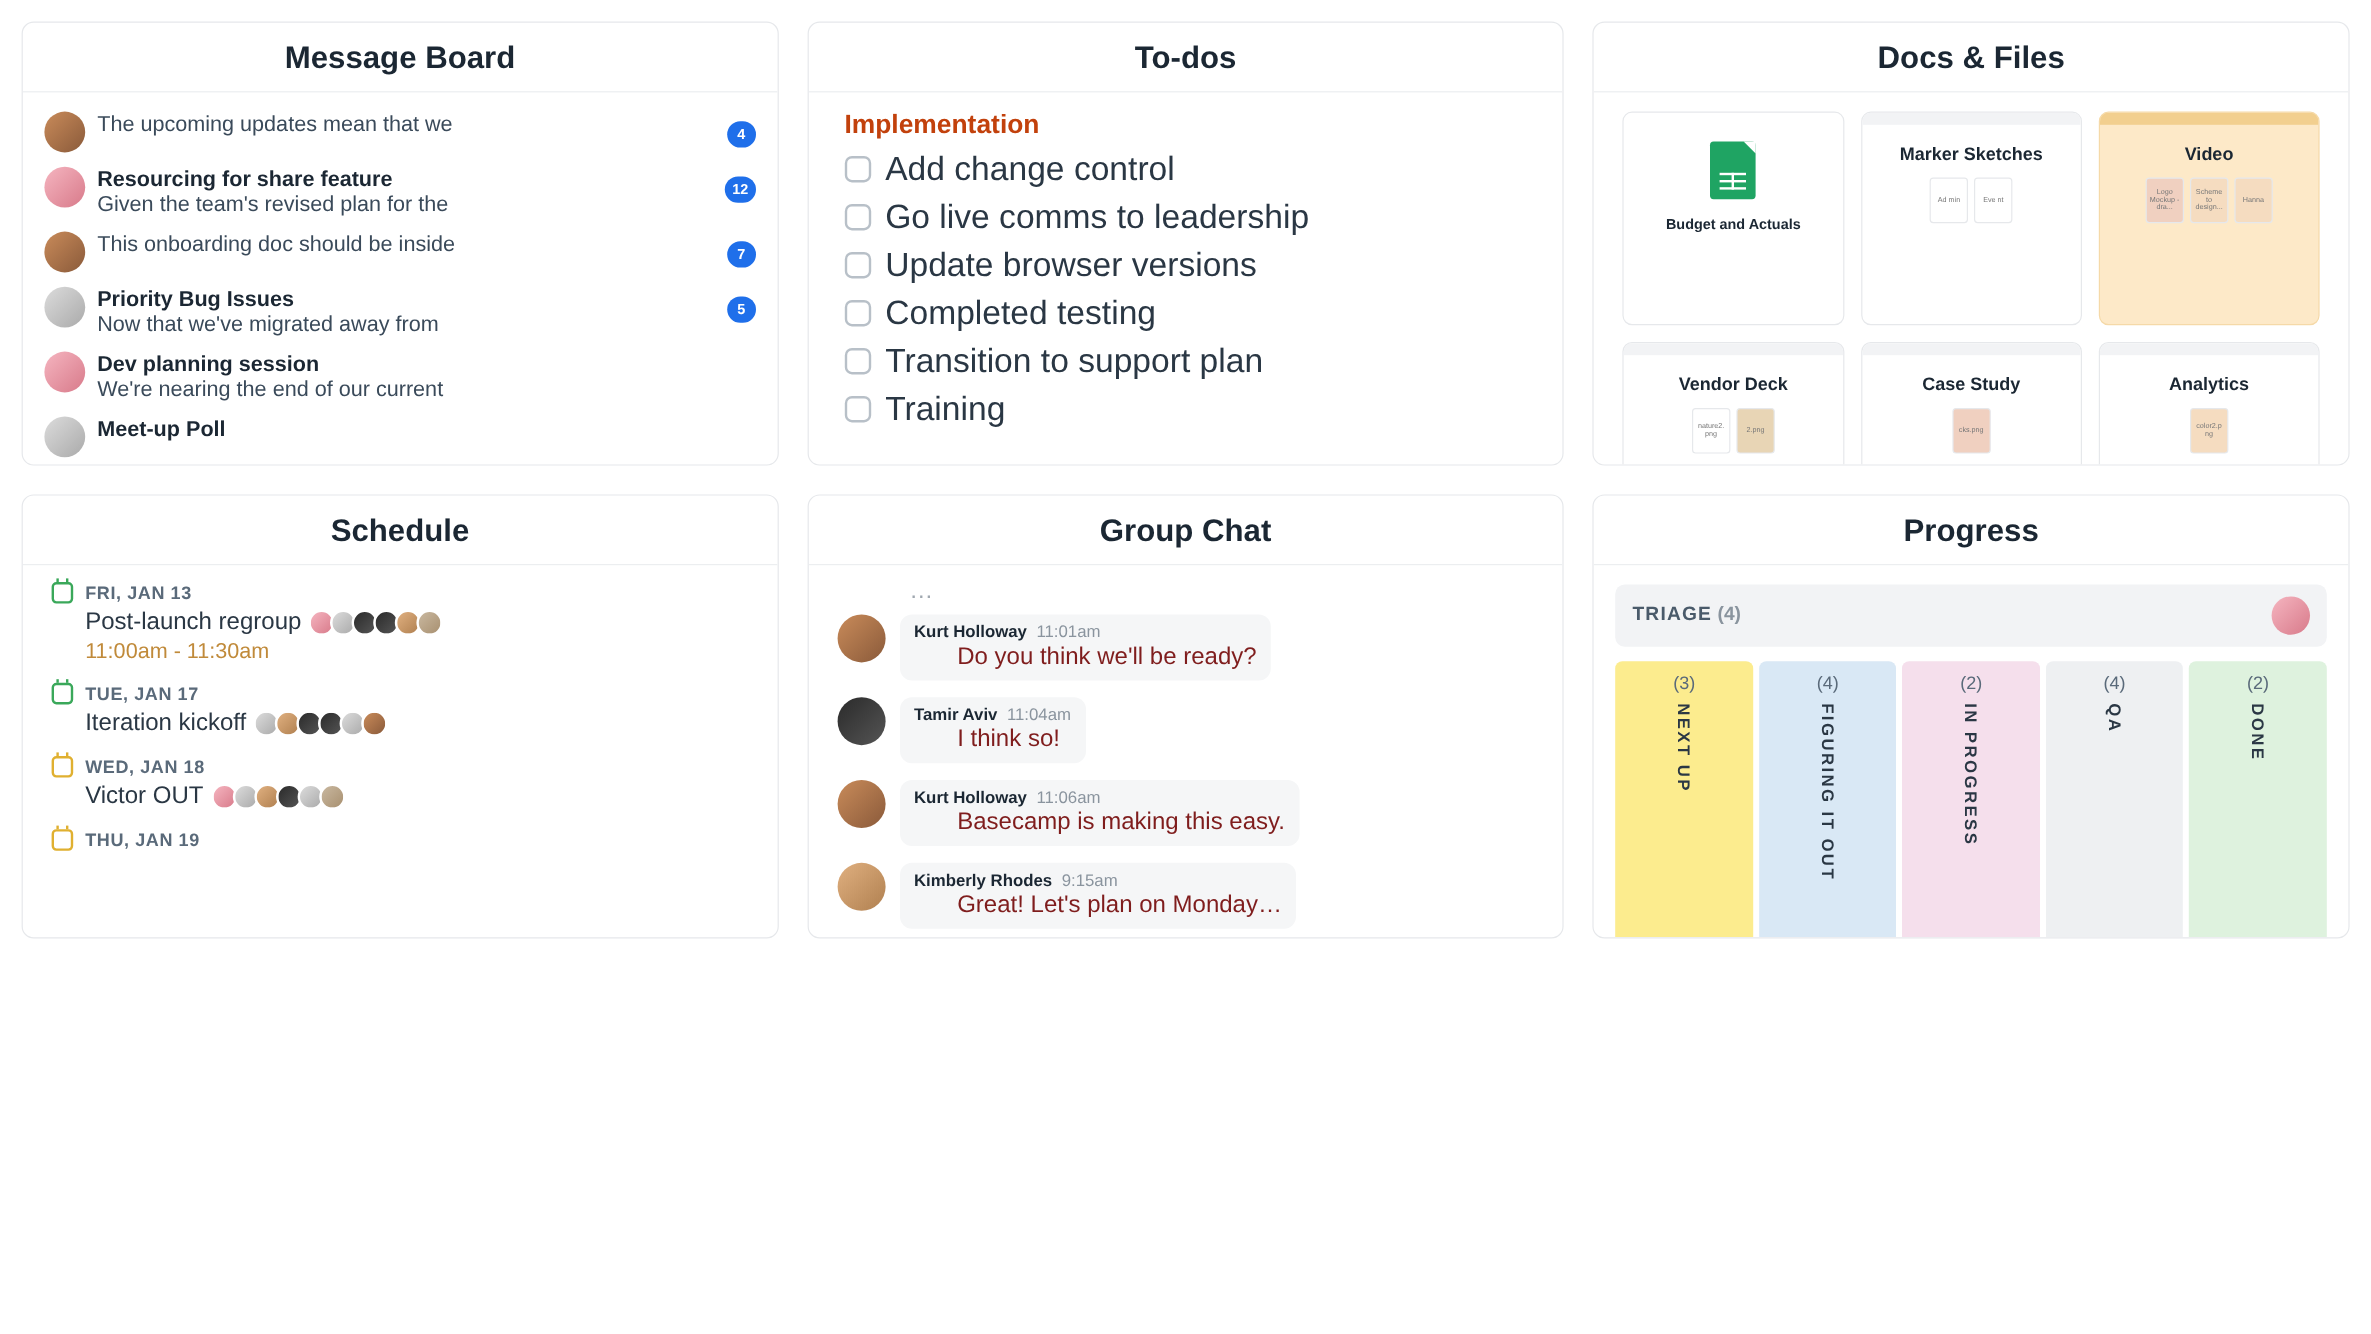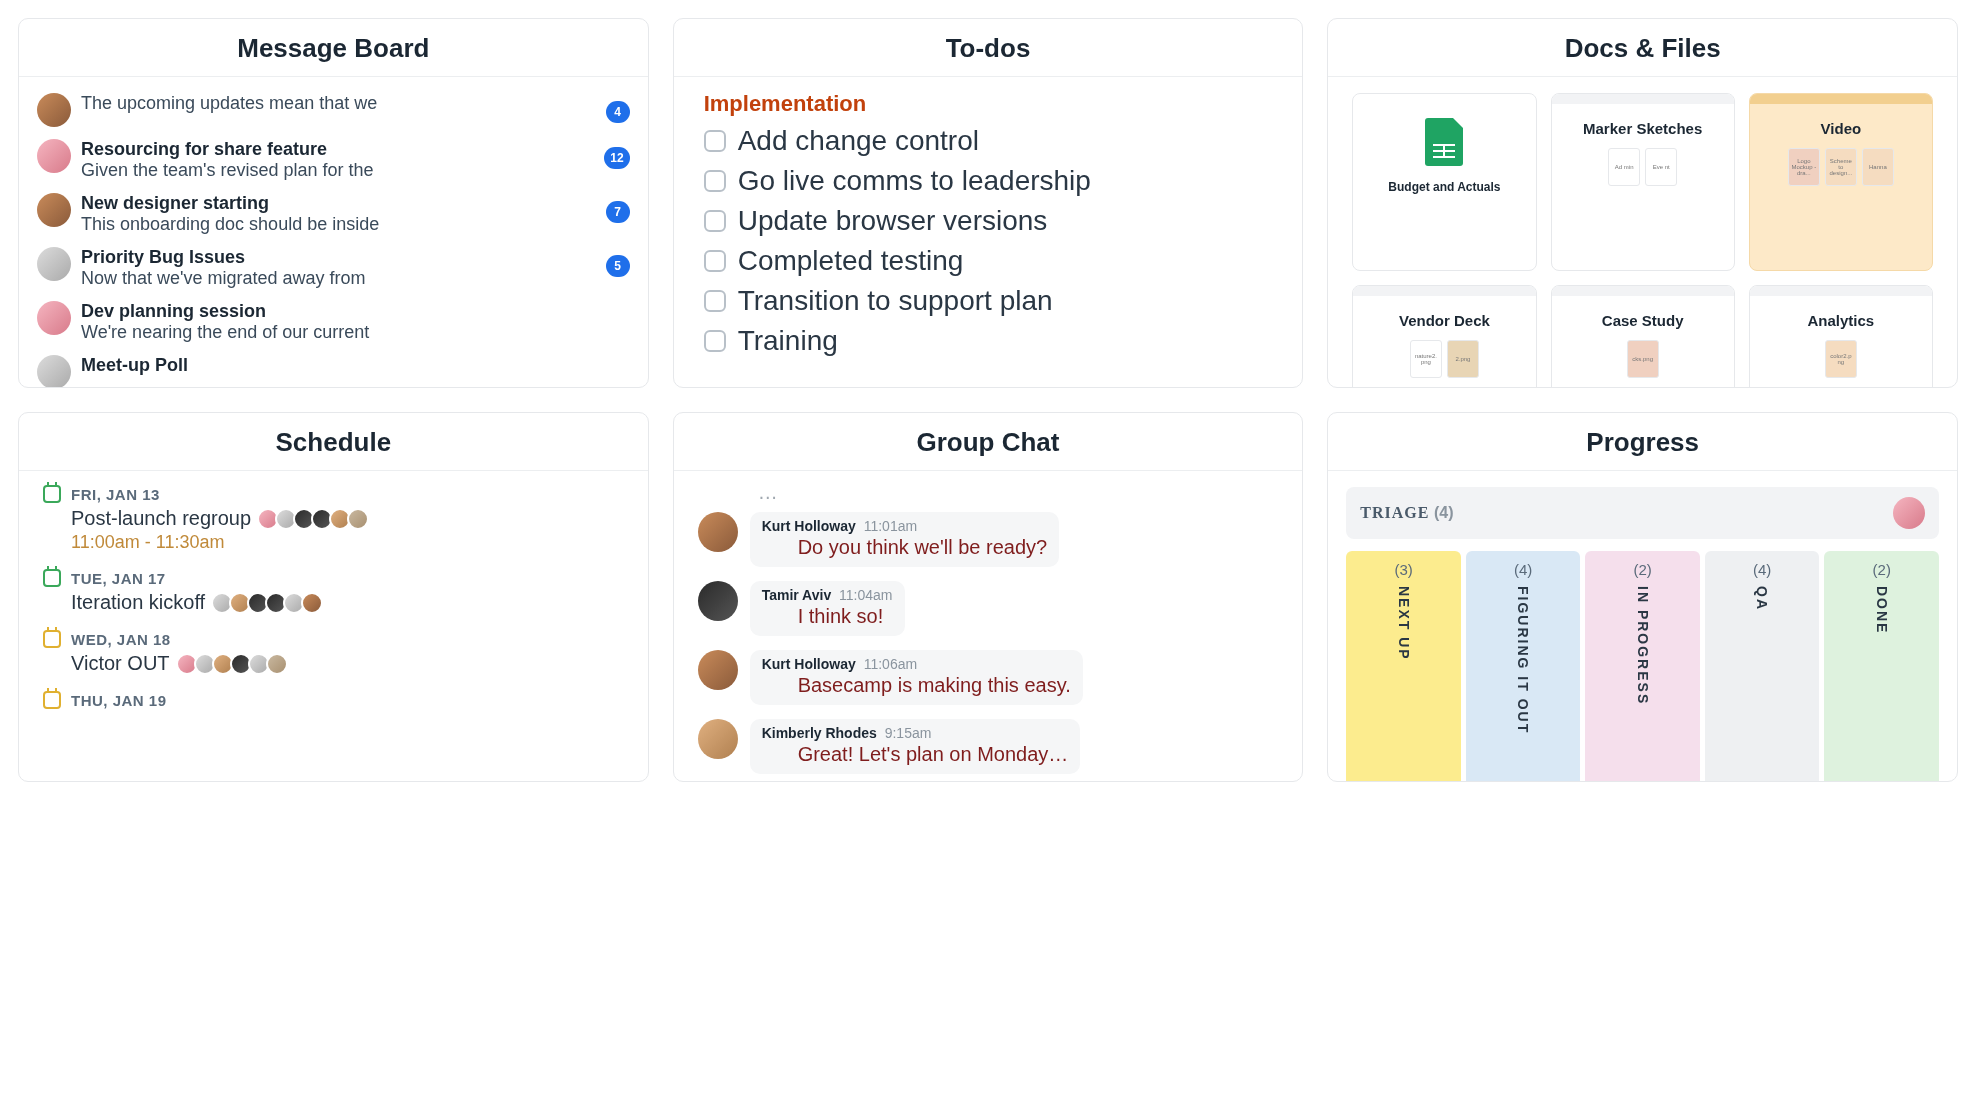--- a/index.html
+++ b/index.html
@@ -187,21 +187,21 @@
   .chat-time { color: #8a949e; margin-left: 4px; }
   .chat-text { font-size: 20px; color: #7f1d1d; margin-top: 2px; margin-left: 36px; }
 
   
   .progress-body { padding: 16px 18px; }
   .triage-row {
     background: #f2f3f5; border-radius: 8px;
     display: flex; align-items: center; justify-content: space-between;
     padding: 10px 14px; margin-bottom: 12px;
   }
-  .triage-label { font-size: 16px; font-weight: 700; letter-spacing: 1px; color: #4a5a6a; font-family: Liberation Serif, serif; }
+  .triage-label { font-size: 16px; font-weight: 700; letter-spacing: 1px; color: #4a5a6a; }
   .triage-count { color: #8a949e; font-weight: 600; }
   .progress-avatar { width: 32px; height: 32px; border-radius: 50%; background: linear-gradient(135deg,#f5b5c0,#d87a8a); }
   .lanes {
     display: grid; grid-template-columns: repeat(5, 1fr); gap: 5px;
     height: 230px;
   }
   .lane {
     border-radius: 6px 6px 0 0;
     padding: 10px 6px;
     display: flex; flex-direction: column; align-items: center;
@@ -240,21 +240,20 @@
         <div class="avatar av-b"></div>
         <div class="msg-text">
           <div class="msg-title">Resourcing for share feature</div>
           <div class="msg-preview">Given the team's revised plan for the</div>
         </div>
         <div class="badge">12</div>
       </div>
       <div class="msg-item">
         <div class="avatar av-a"></div>
         <div class="msg-text">
-          <div class="msg-title">New designer starting</div>
           <div class="msg-preview">This onboarding doc should be inside</div>
         </div>
         <div class="badge">7</div>
       </div>
       <div class="msg-item">
         <div class="avatar av-c"></div>
         <div class="msg-text">
           <div class="msg-title">Priority Bug Issues</div>
           <div class="msg-preview">Now that we've migrated away from</div>
         </div>

